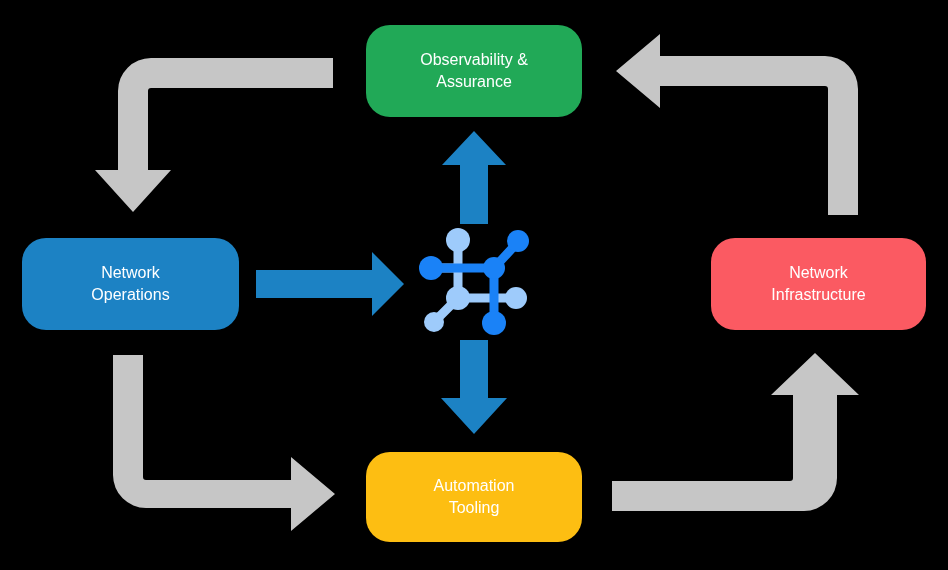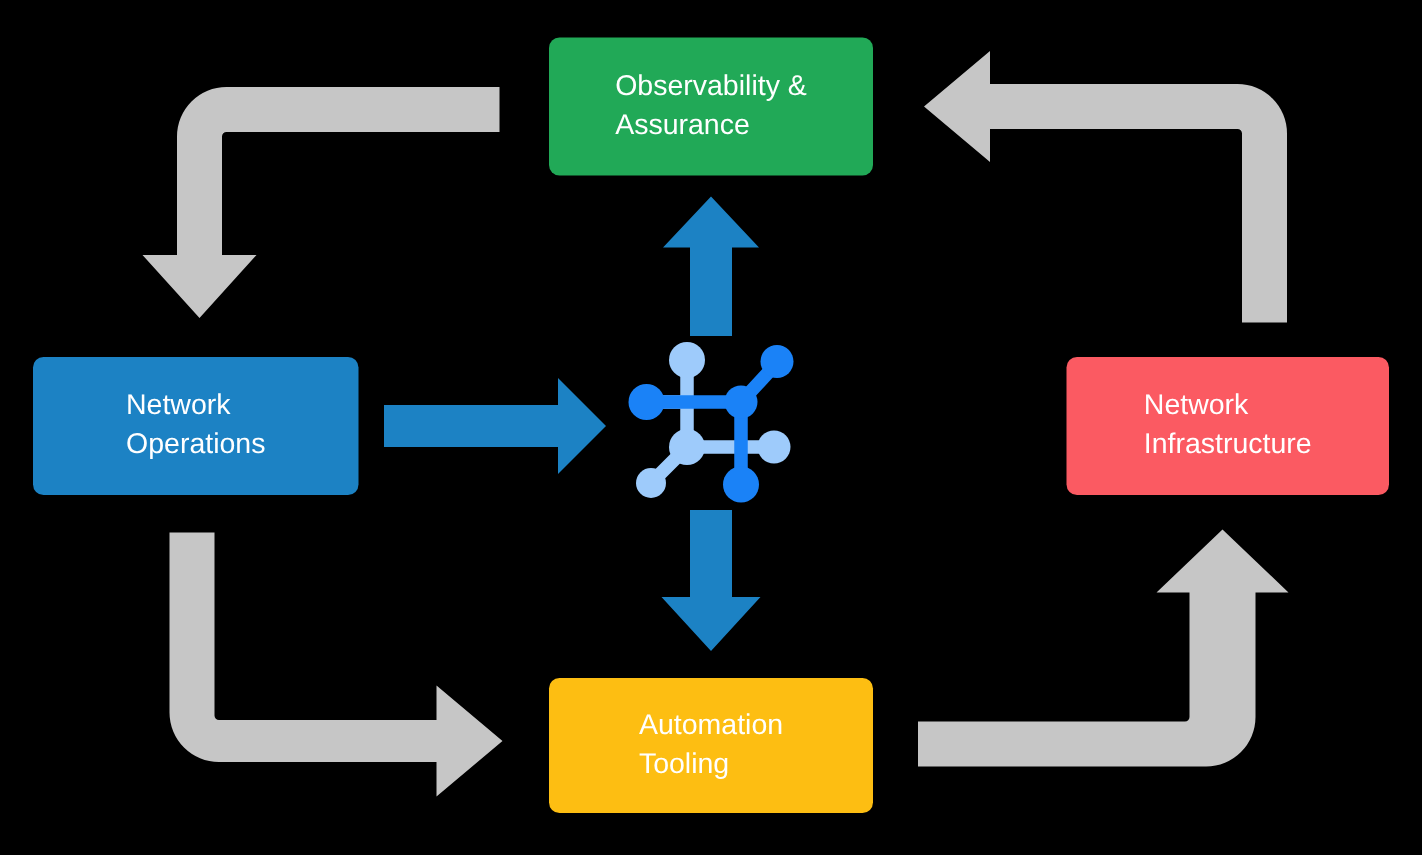--- a/index.html
+++ b/index.html
@@ -10,27 +10,27 @@
   #canvas {
     position: relative;
     width: 948px;
     height: 570px;
     background: #000000;
     overflow: hidden;
     font-family: "Liberation Sans", sans-serif;
   }
   .node-box {
     position: absolute;
-    border-radius: 7px;
+    border-radius: 24px;
     display: flex;
     align-items: center;
     justify-content: center;
-    text-align: left;
+    text-align: center;
     color: #ffffff;
-    font-size: 19px;
+    font-size: 16px;
     line-height: 1.35;
     font-weight: 400;
     box-sizing: border-box;
     padding: 6px 10px;
     white-space: pre-line;
   }
   #box-observability {
     left: 366px; top: 25px; width: 216px; height: 92px;
     background: #21a957;
   }

